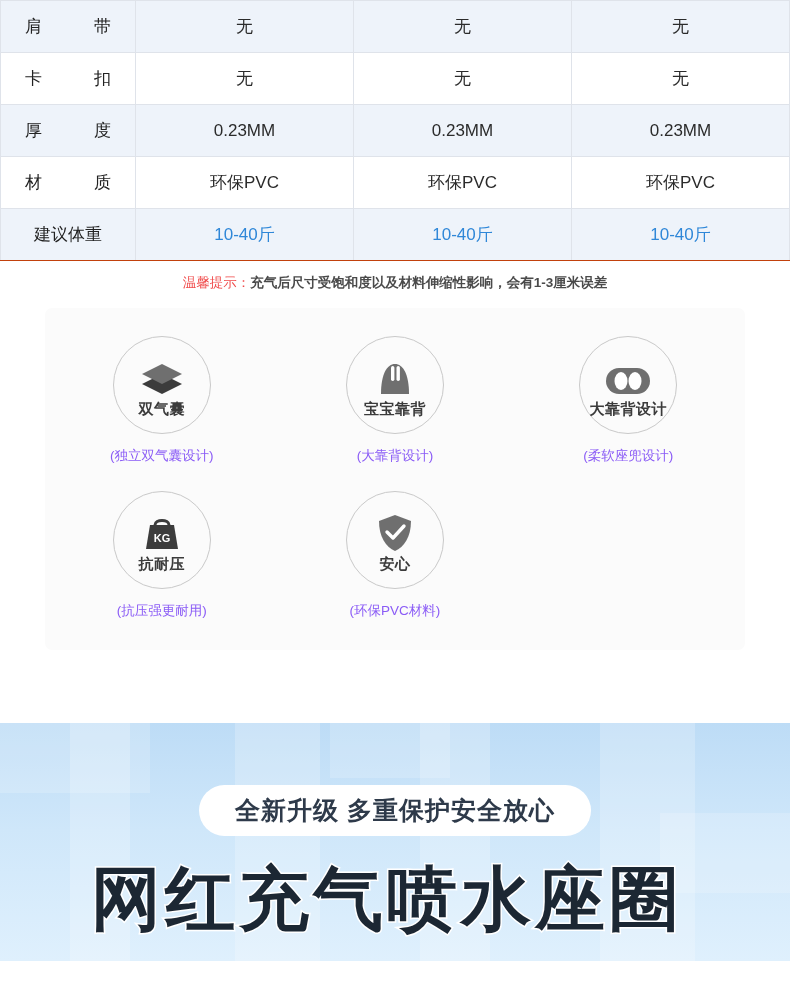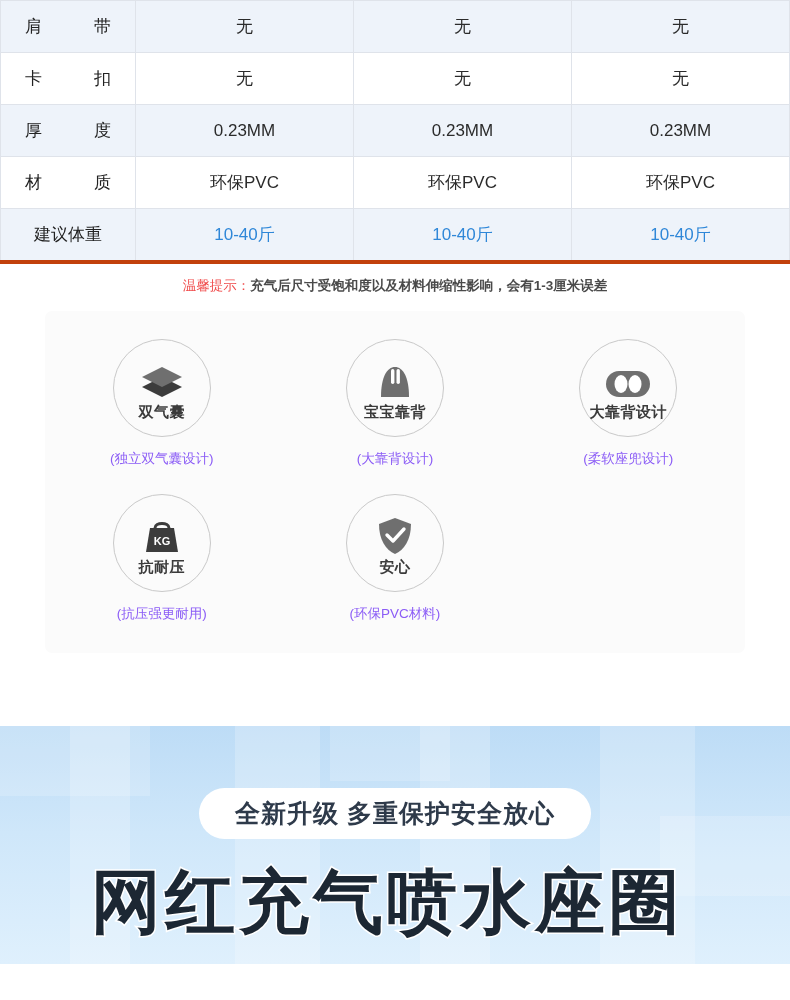--- a/index.html
+++ b/index.html
@@ -43,21 +43,21 @@
     width: 100%;
     text-align: justify;
     text-align-last: justify;
     padding: 0 22px;
     box-sizing: border-box;
   }
   .spec-table td.weight-val {
     color: #2f87d8;
     font-size: 17px;
   }
-  .spec-table tr:last-child td { border-bottom: 4px solid #c2410c; }
+  .spec-table tr:last-child td { border-bottom: 1px solid #c2410c; }
 
   
   .tip-row {
     width: 790px;
     text-align: center;
     padding: 13px 0 16px 0;
     font-size: 13.5px;
     background: #ffffff;
   }
   .tip-label { color: #f04b4b; }

